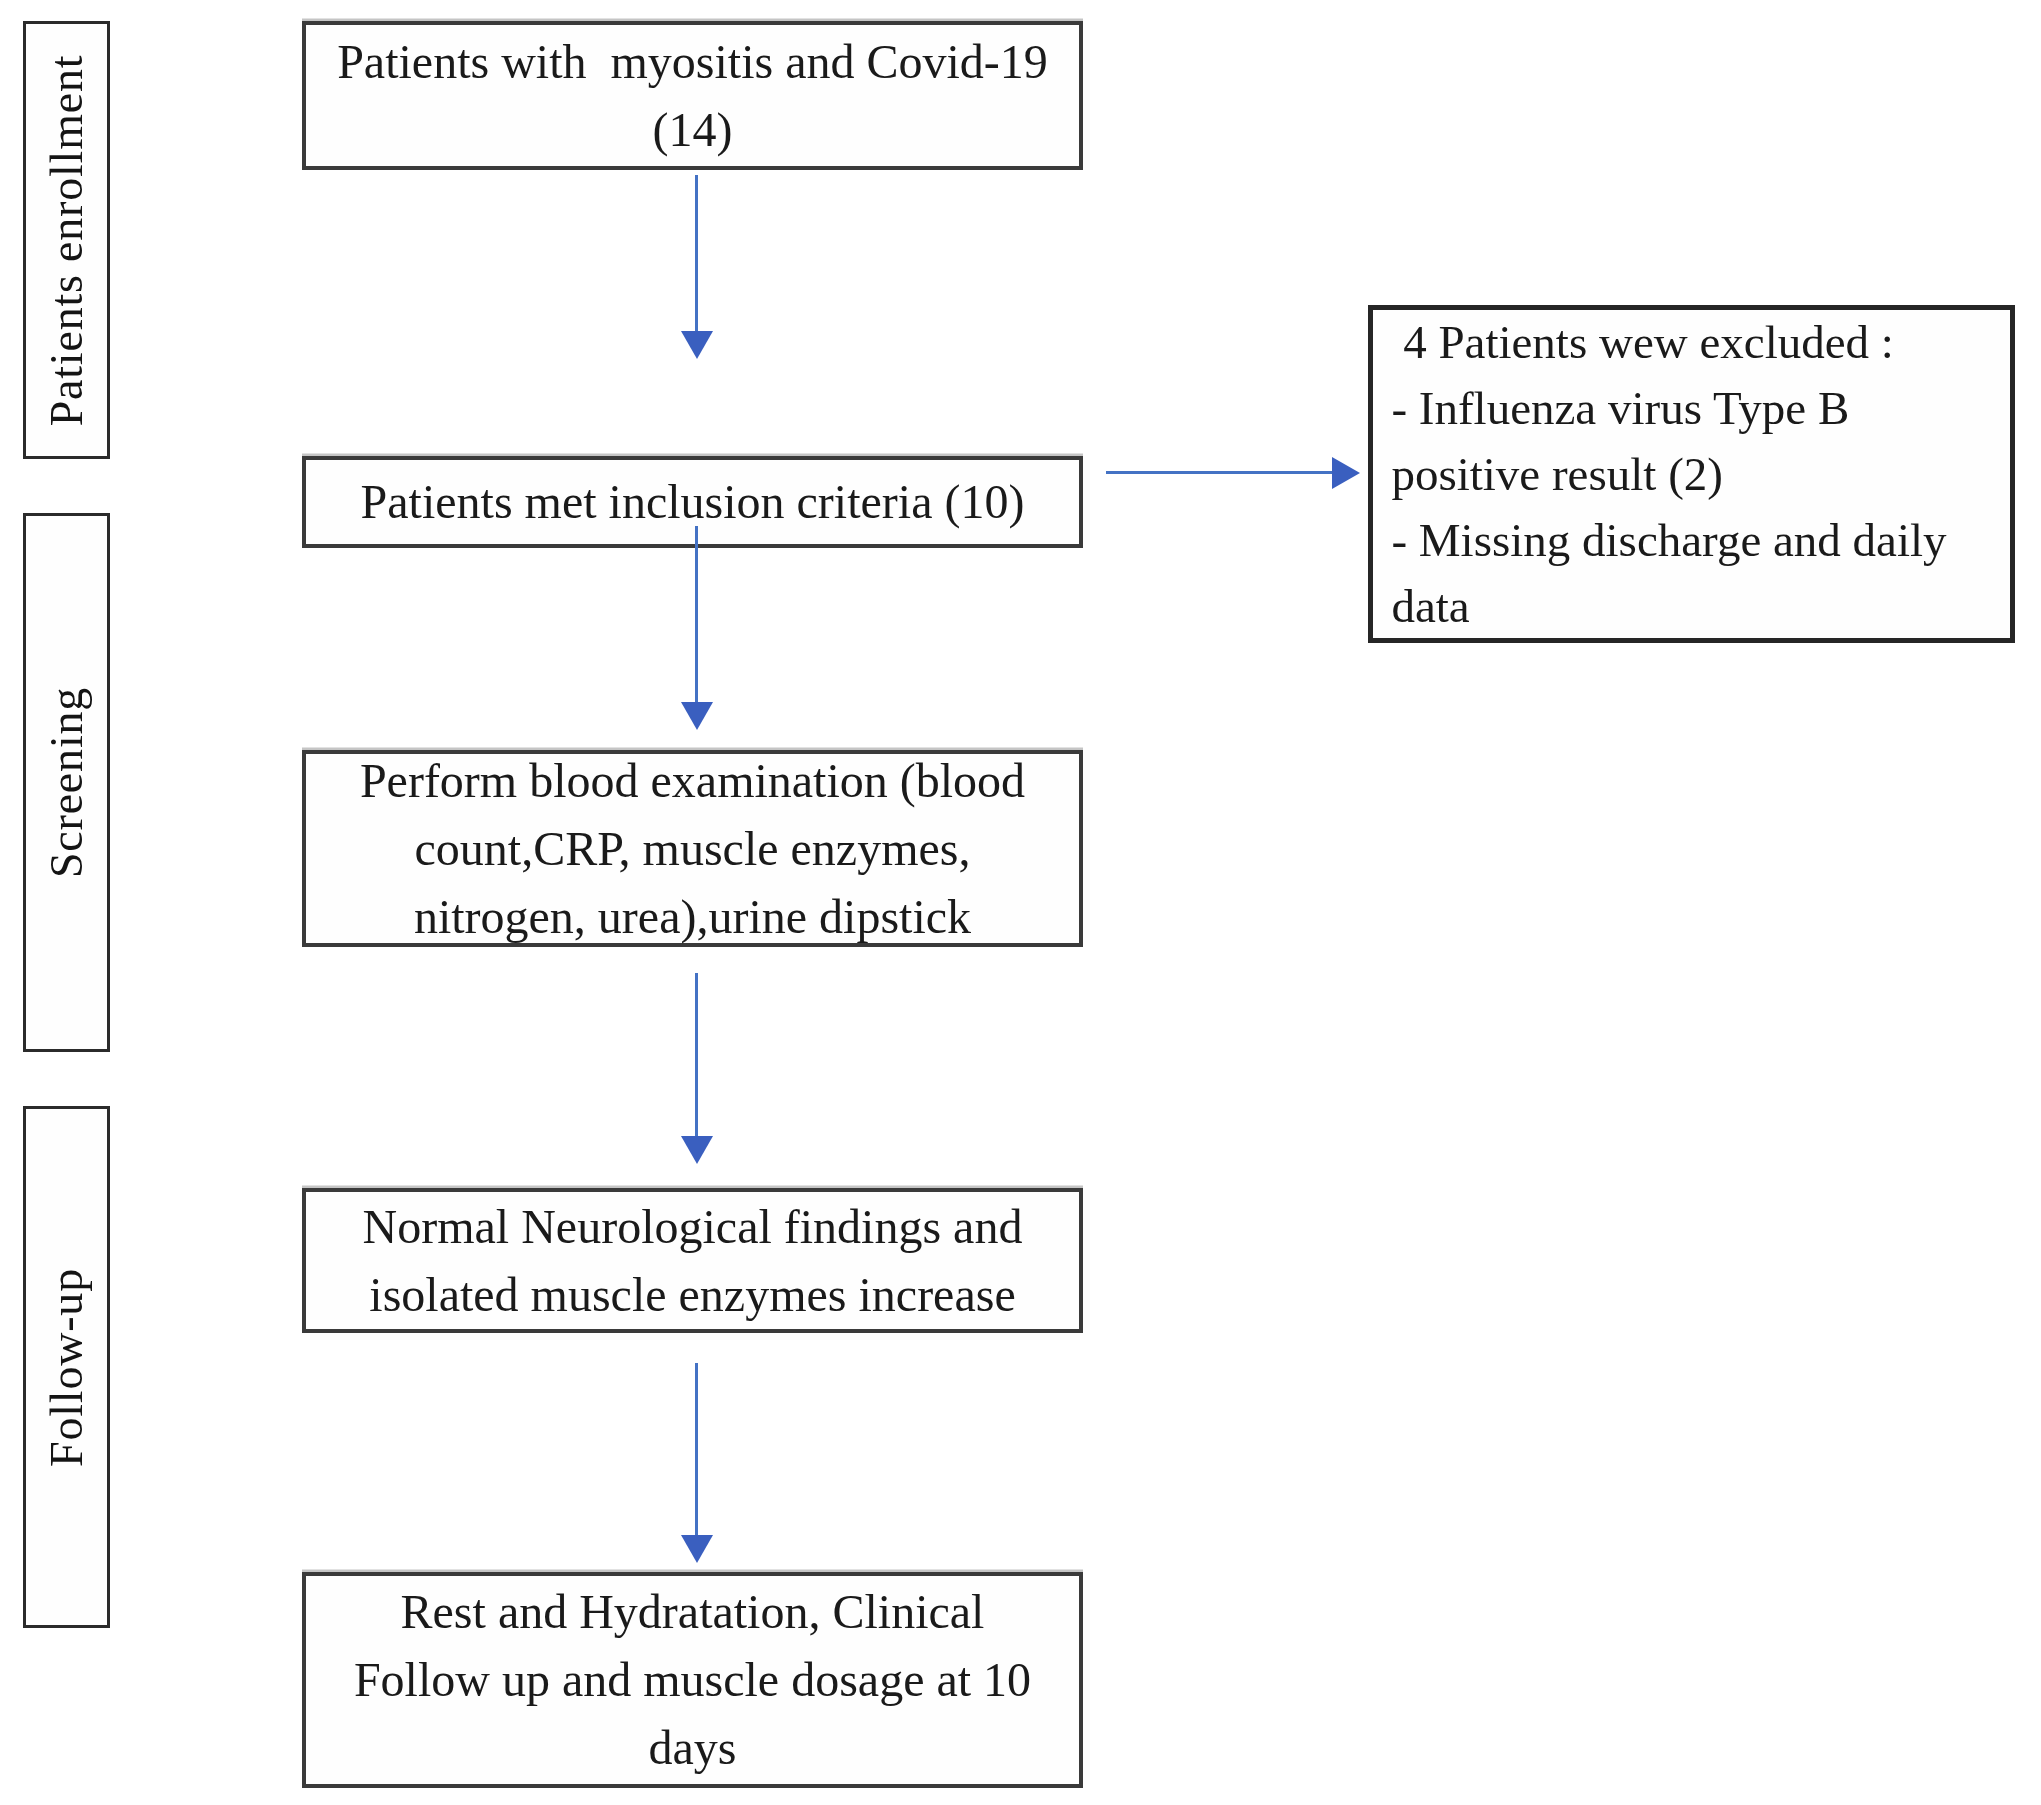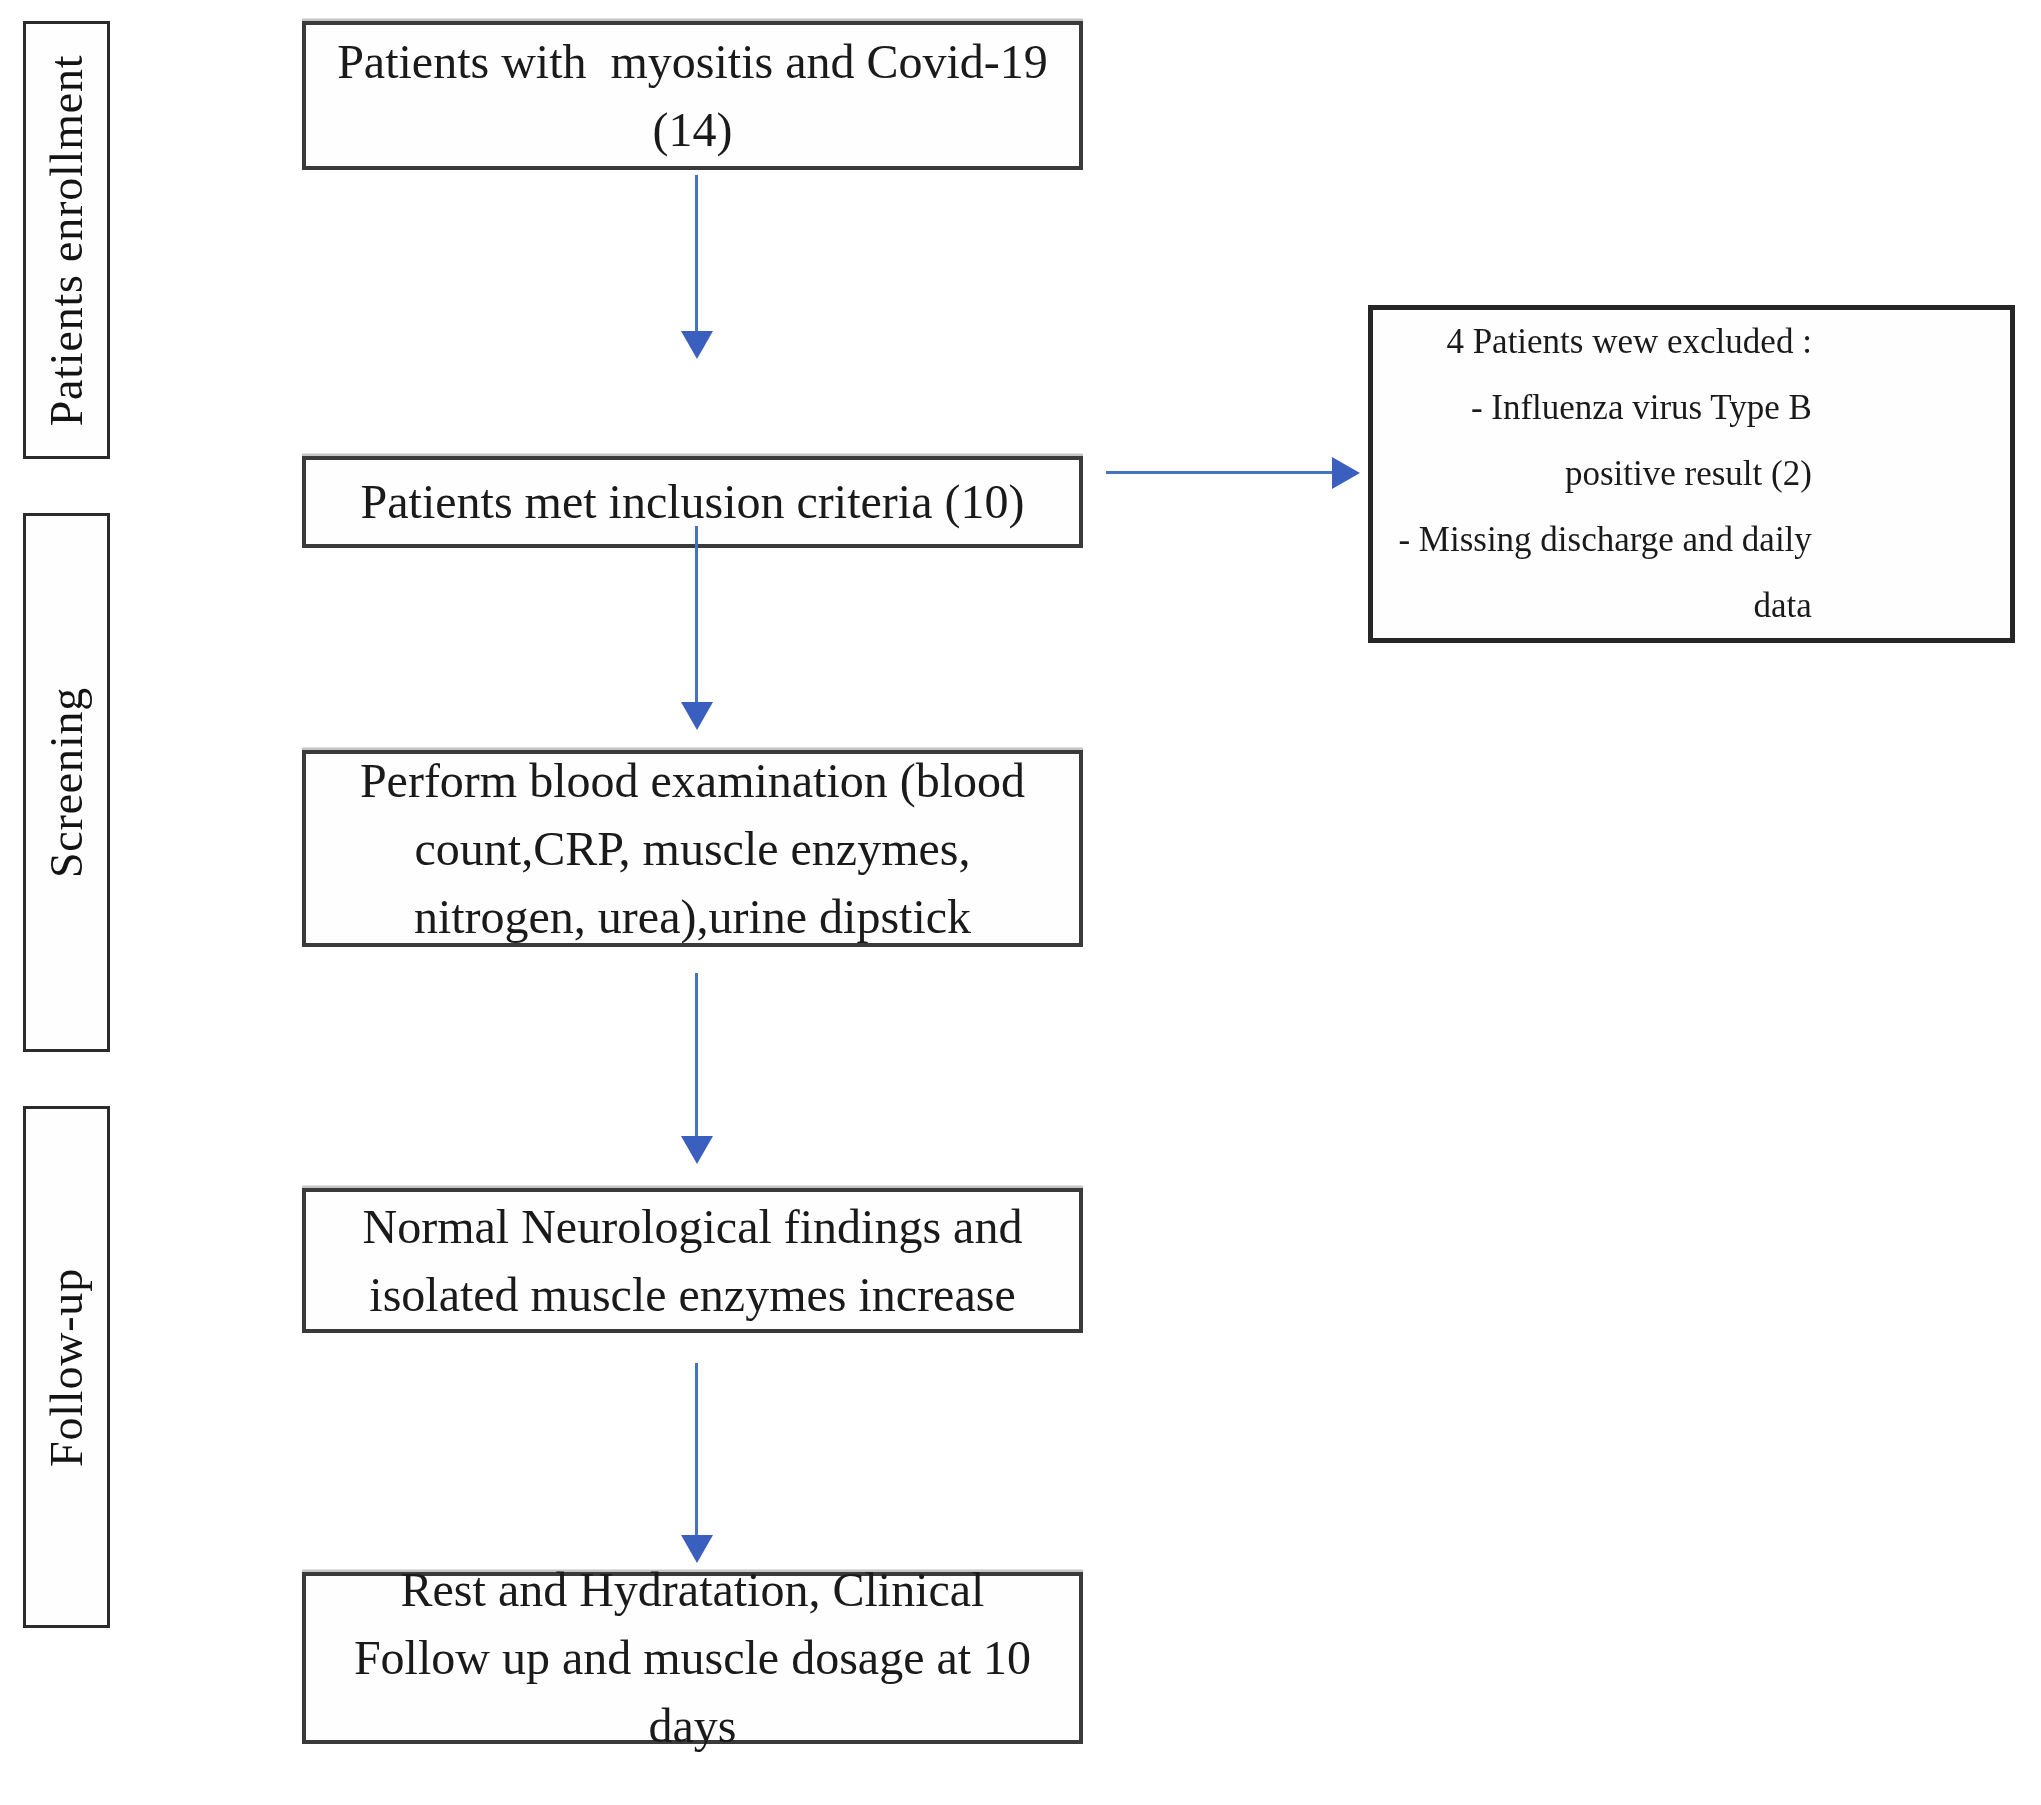--- a/index.html
+++ b/index.html
@@ -57,42 +57,41 @@
   .flow-node .node-text {
     white-space: pre-wrap;
     font-size: 48px;
     line-height: 68px;
     padding: 3.3px 8.3px;
   }
   #node-1 { top: 21px;   height: 149px; }
   #node-2 { top: 427px;  height: 92px; margin-top: 29px; }
   #node-3 { top: 750px;  height: 197px; }
   #node-4 { top: 1188px; height: 145px; }
-  #node-5 { top: 1572px; height: 172px; }
+  #node-5 { top: 1572px; height: 216px; }
 
   
   #exclusion-box {
     position: absolute;
     left: 1368px;
     top: 305px;
     width: 647px;
     height: 338px;
     border: 5px solid #262626;
     background: #fefefe;
     box-sizing: border-box;
     display: flex;
     align-items: center;
   }
   #exclusion-box .node-text {
     white-space: pre-wrap;
-    font-size: 35px;
+    font-size: 47px;
     line-height: 66px;
     padding: 5px 8.3px 5px 18.4px;
-    text-align: right;
-    margin-left: 7px;
+    text-align: left;
   }
 
   
   .arrow-line-v {
     position: absolute;
     width: 3.3px;
     background: #4472c4;
   }
   .arrow-head-down {
     position: absolute;

